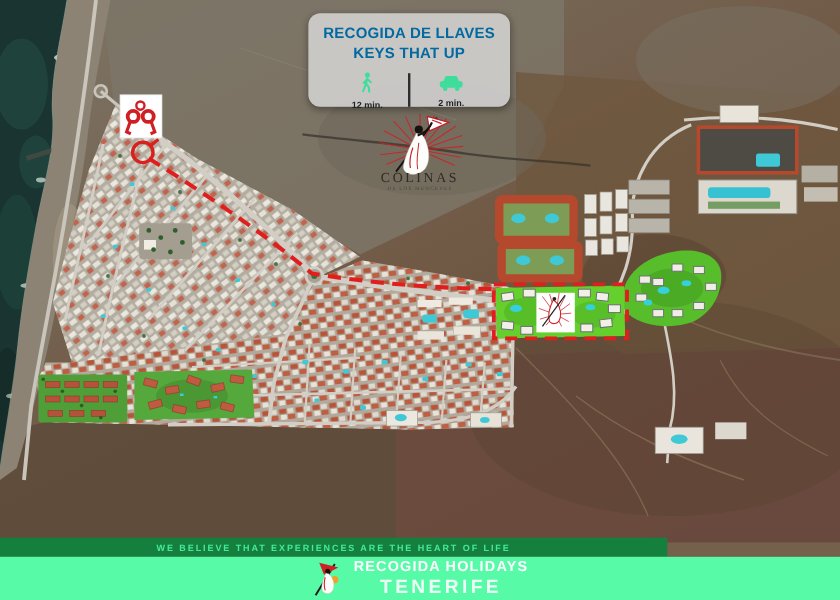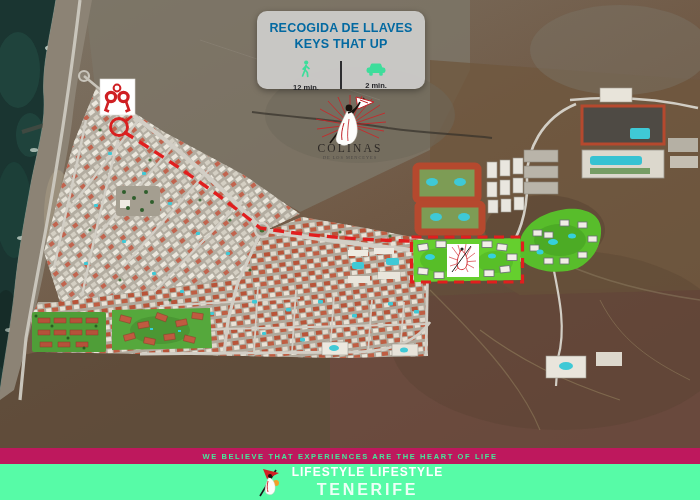--- a/index.html
+++ b/index.html
@@ -21,22 +21,22 @@
     font-size:12.5px;font-weight:bold;color:#0369a1;
     letter-spacing:.2px;line-height:1.25;text-align:center;
   }
   .ib-row{display:flex;align-items:flex-start;justify-content:center;margin-top:8px;}
   .ib-col{width:60px;display:flex;flex-direction:column;align-items:center;}
   .ib-divider{width:2px;height:28px;background:#2d2d30;margin:1px 4px 0 4px;}
   .ib-time{font-size:7.5px;font-weight:bold;color:#232327;margin-top:4px;}
 
   
   .tagline-band{
-    position:absolute;left:0;top:448px;width:700px;height:16px;
-    background:#be185d;display:flex;align-items:center;justify-content:center;
+    position:absolute;left:0;top:448px;width:556px;height:16px;
+    background:#15803d;display:flex;align-items:center;justify-content:center;
   }
   .tagline-band span{
     font-size:7.5px;font-weight:bold;letter-spacing:1.6px;color:#45e89c;
   }
   .footer-band{
     position:absolute;left:0;top:464px;width:700px;height:36px;
     background:#57fba7;display:flex;align-items:center;justify-content:center;gap:11px;
   }
   .f-text{text-align:center;line-height:1.2;}
   .f-line1{font-size:12px;font-weight:bold;letter-spacing:1px;color:#ffffff;}
@@ -426,18 +426,18 @@
   <div class="footer-band">
     <svg width="24" height="31" viewBox="0 0 24 31">
       <path d="M3,29 L19,3" stroke="#1a1a1a" stroke-width="1.6"></path>
       <path d="M6,2 L22,6 L10,12 Z" fill="#d02025"></path>
       <circle cx="19" cy="16" r="3" fill="#f0a028"></circle>
       <path d="M12,10 C9,16 7,22 9,26 C12,29 17,28 18,23 C19,17 16,12 12,10 Z" fill="#fdfdfb" stroke="#c9c2b8" stroke-width=".4"></path>
       <circle cx="13" cy="9" r="2" fill="#17120d"></circle>
       <path d="M11,14 C10,18 10,22 11,25" stroke="#d02025" stroke-width=".9" fill="none"></path>
     </svg>
     <div class="f-text">
-      <div class="f-line1">LIFESTYLE LIFESTYLE</div>
+      <div class="f-line1">RECOGIDA HOLIDAYS</div>
       <div class="f-line2">TENERIFE</div>
     </div>
   </div>
 
 </div>
 
 </body></html>

